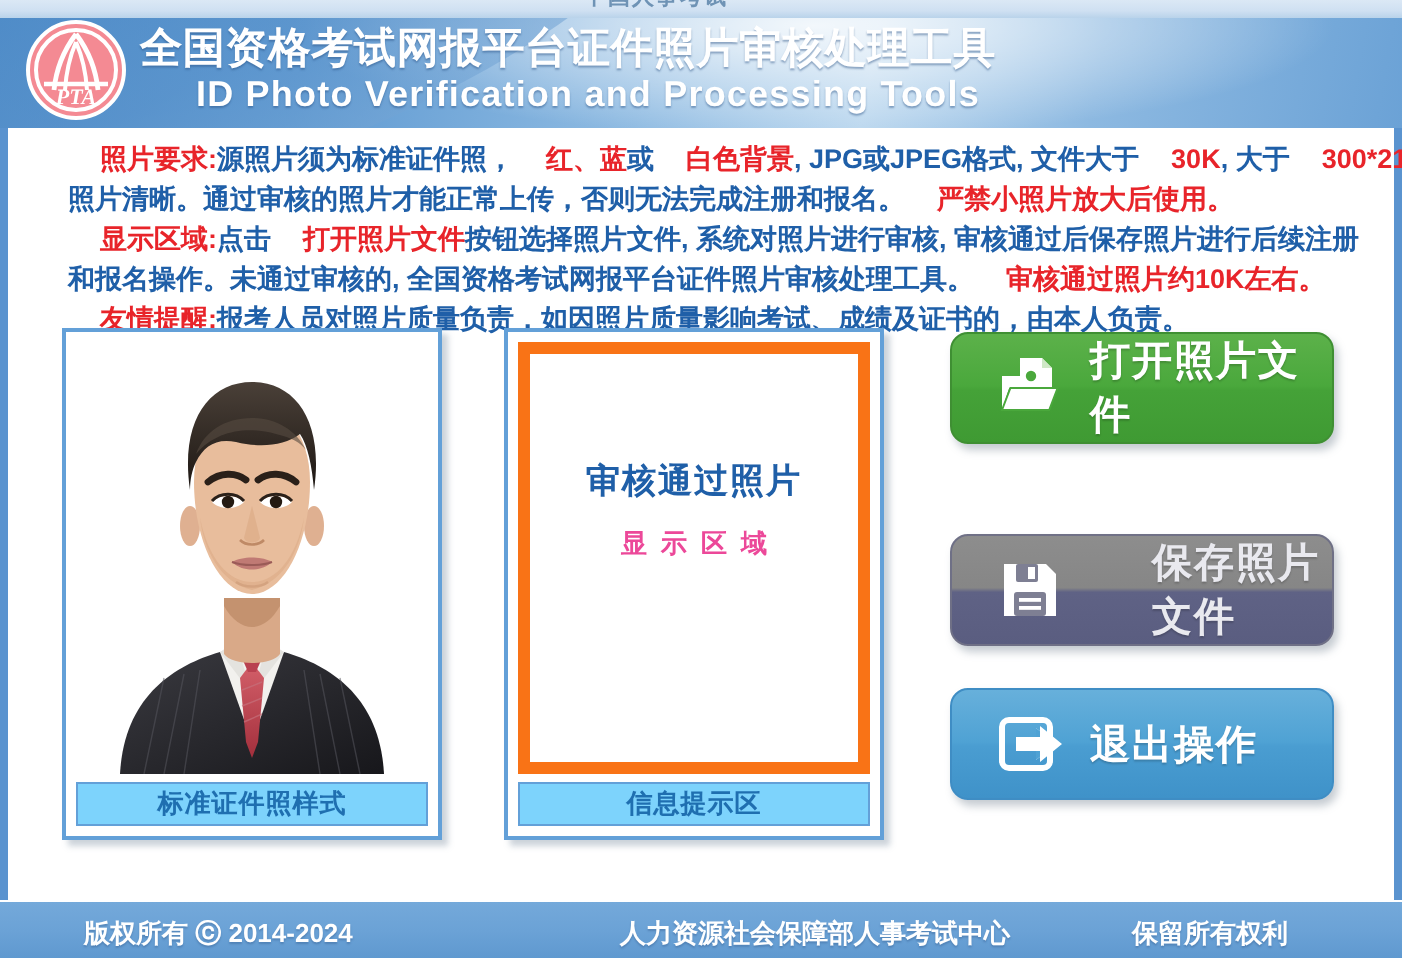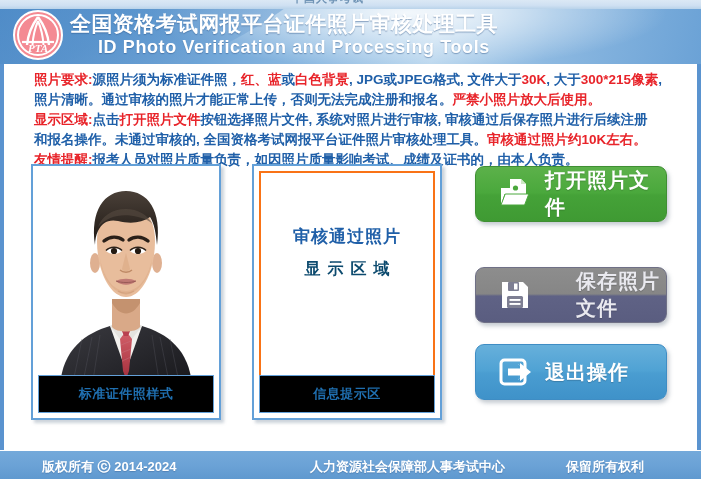--- a/index.html
+++ b/index.html
@@ -61,51 +61,51 @@
 
   
   .notice{
     position:absolute;left:0;top:64px;width:693px;height:92px;
     padding:6px 0 0 30px;box-sizing:border-box;
   }
   .notice-line{
     font-size:13.5px;line-height:20px;color:#1f5fa8;white-space:nowrap;
     font-weight:bold;
   }
-  .notice-line .red{color:#e8242a;}
+  .notice-line .red{color:#e8242a;margin-left:16px;}
   .notice-line .blue{color:#1f5fa8;}
 
   
   .panel{
     position:absolute;background:#ffffff;
     border:2px solid #63a0d8;
     box-shadow:3px 3px 3px rgba(110,130,150,.35);
     box-sizing:border-box;
   }
   #photo-panel{left:27px;top:164px;width:190px;height:256px;}
   #preview-panel{left:248px;top:164px;width:190px;height:256px;}
 
   .photo-frame{
     position:absolute;left:5px;top:5px;width:176px;height:216px;
     background:#ffffff;overflow:hidden;
   }
   .photo-frame svg{display:block;}
 
   .preview-area{
     position:absolute;left:5px;top:5px;width:176px;height:216px;
-    border:2px solid #f97316;box-sizing:border-box;background:#fff;
+    border:6px solid #f97316;box-sizing:border-box;background:#fff;
     display:flex;flex-direction:column;align-items:center;
     padding-top:52px;
   }
   .preview-l1{font-size:17px;color:#1f5fa8;font-weight:bold;letter-spacing:1px;}
-  .preview-l2{font-size:16px;color:#0c4a6e;font-weight:bold;letter-spacing:7px;margin-top:11px;padding-left:7px;}
+  .preview-l2{font-size:13px;color:#ec4899;font-weight:bold;letter-spacing:7px;margin-top:11px;padding-left:7px;}
 
   .caption{
-    position:absolute;left:5px;bottom:5px;width:176px;height:38px;
-    border:1px solid #63a0d8;box-sizing:border-box;background:#000000;
+    position:absolute;left:5px;bottom:5px;width:176px;height:22px;
+    border:1px solid #63a0d8;box-sizing:border-box;background:#7dd3fc;
     display:flex;align-items:center;justify-content:center;
     font-size:13px;font-weight:bold;color:#1f6fb0;letter-spacing:.5px;
   }
 
   
   .btn{
     position:absolute;left:471px;width:192px;height:56px;
     border-radius:9px;box-sizing:border-box;
     display:flex;align-items:center;
     box-shadow:2px 3px 4px rgba(110,125,140,.40);

